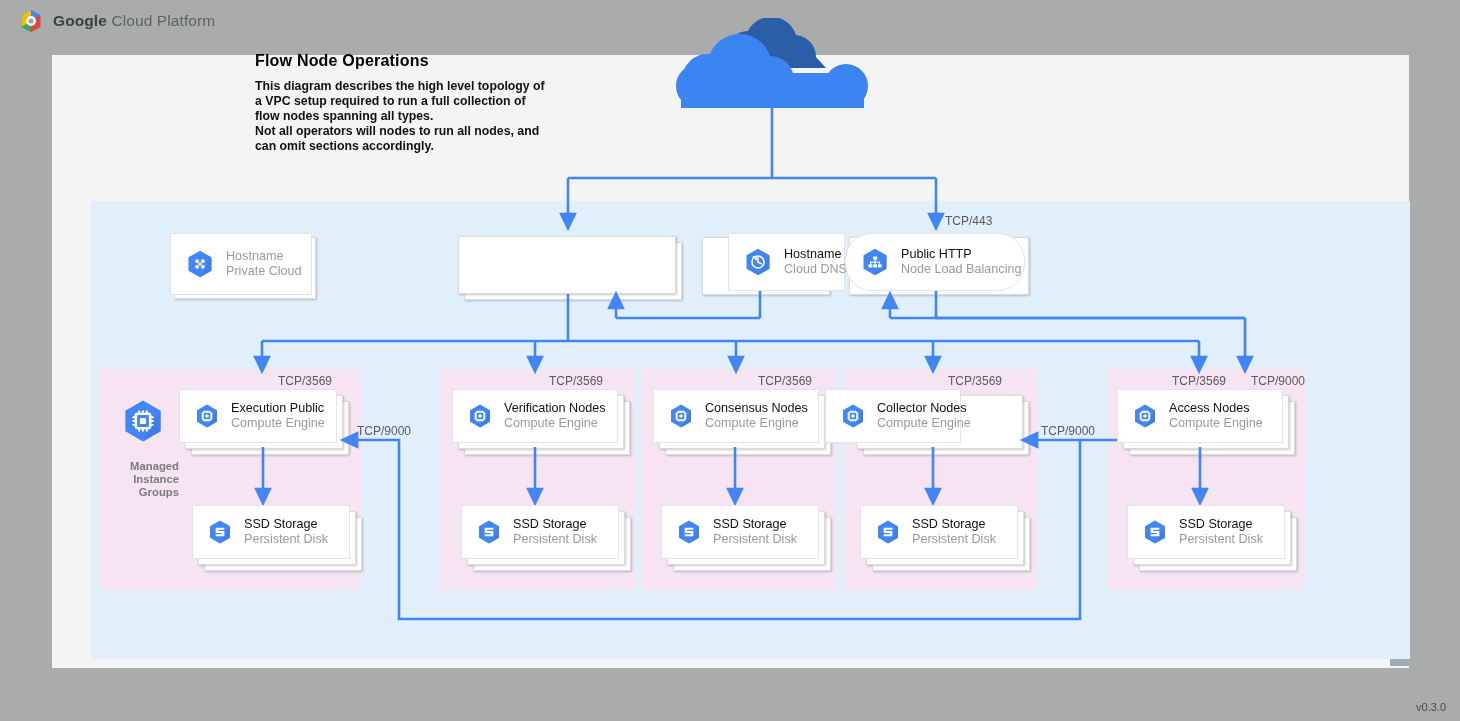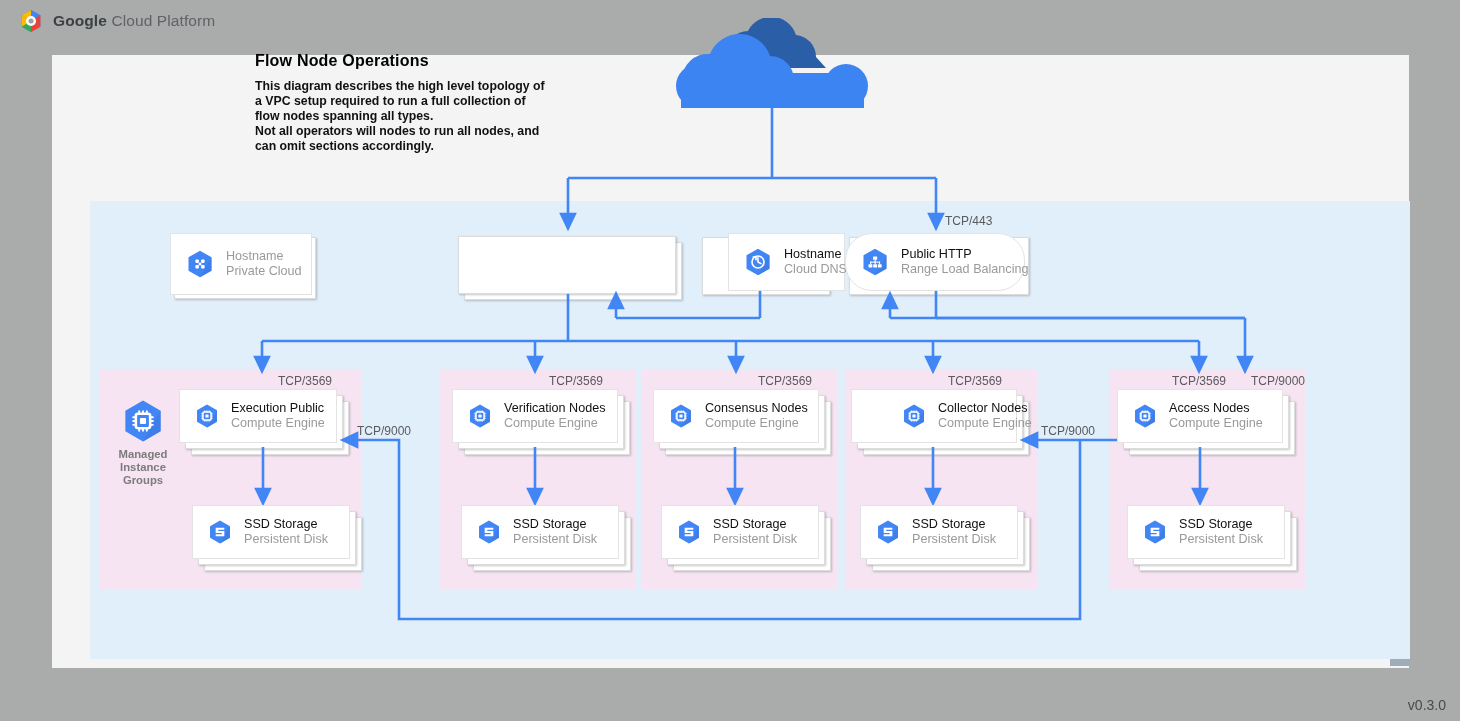--- a/index.html
+++ b/index.html
@@ -44,27 +44,27 @@
   
   .stack{position:absolute;z-index:3;}
   .stack i{position:absolute;display:block;background:#fff;border:1px solid #dcdcdc;
            box-shadow:1px 1px 2px rgba(0,0,0,.22);box-sizing:border-box;}
 
   
   .plabel{position:absolute;font-size:12px;color:#5a5a5a;white-space:nowrap;z-index:6;}
 
   
   .mig{position:absolute;z-index:6;text-align:center;width:72px;}
-  .mig .cap{margin-top:4px;font-size:11.3px;line-height:13px;color:#7c7c7c;font-weight:bold;}
+  .mig .cap{margin-top:16px;font-size:11.3px;line-height:13px;color:#7c7c7c;font-weight:bold;text-align:right;}
 
   
   svg.ovl{position:absolute;left:0;top:0;width:1460px;height:721px;pointer-events:none;z-index:4;}
 
   
-  .version{position:absolute;right:14px;bottom:8px;font-size:14px;color:#4a4a4a;}
+  .version{position:absolute;right:14px;bottom:8px;font-size:11px;color:#4a4a4a;}
 </style>
 </head>
 <body>
 
 <div id="stage">
 
   <div class="brand">
     <svg class="brand-logo" viewBox="0 0 32 32">
       <path d="M16 2.5 L27.5 9 L27.5 23 L16 29.5 L4.5 23 L4.5 9 Z" fill="#4285f4"></path>
       <path d="M16 2.5 L27.5 9 L16 16 Z" fill="#4285f4"></path>
@@ -207,21 +207,21 @@
         <rect x="21.4" y="20.6" width="4.6" height="4" rx=".7"></rect>
         <rect x="17.5" y="15.2" width="1.3" height="3"></rect>
         <rect x="12.2" y="17.5" width="11.8" height="1.3"></rect>
         <rect x="12.2" y="17.5" width="1.3" height="3.2"></rect>
         <rect x="22.8" y="17.5" width="1.3" height="3.2"></rect>
         <rect x="17.5" y="17.5" width="1.3" height="3.2"></rect>
       </g>
     </svg>
     <div class="txt">
       <span class="t1">Public HTTP</span>
-      <span class="t2">Range Load Balancing</span>
+      <span class="t2">Node Load Balancing</span>
     </div>
   </div>
 
   <div class="plabel" style="left:945px;top:214px;">TCP/443</div>
 
   <div class="mig" style="left:107px;top:398px;">
     <svg width="46" height="46" viewBox="0 0 36 36" style="display:block;margin:0 auto;">
       <path d="M18 2 L31.8 10 L31.8 26 L18 34 L4.2 26 L4.2 10 Z" fill="#4285f4"></path>
       <path d="M18 34 L31.8 26 L31.8 10 Z" fill="#3a78e0" opacity=".55"></path>
       <rect x="12.4" y="12.4" width="11.2" height="11.2" rx="1.6" fill="none" stroke="#fff" stroke-width="2"></rect>
@@ -342,21 +342,21 @@
       <span class="t1">Consensus Nodes</span>
       <span class="t2">Compute Engine</span>
     </div>
   </div>
   <div class="plabel" style="left:758px;top:374px;">TCP/3569</div>
 
   <div class="stack" style="left:851px;top:389px;width:186px;height:72px;">
     <i style="left:12px;top:12px;width:166px;height:54px;"></i>
     <i style="left:6px;top:6px;width:166px;height:54px;"></i>
   </div>
-  <div class="card" style="left:851px;top:389px;width:166px;height:54px;padding-left:35px;">
+  <div class="card" style="left:825px;top:389px;width:136px;height:54px;">
     <svg class="ico" width="26" height="26" viewBox="0 0 36 36">
       <path d="M18 2 L31.8 10 L31.8 26 L18 34 L4.2 26 L4.2 10 Z" fill="#4285f4"></path>
         <path d="M18 34 L31.8 26 L31.8 10 Z" fill="#3a78e0" opacity=".55"></path>
       <rect x="12.4" y="12.4" width="11.2" height="11.2" rx="1.6" fill="none" stroke="#fff" stroke-width="2"></rect>
         <rect x="15.8" y="15.8" width="4.4" height="4.4" rx=".8" fill="#fff"></rect>
       <g stroke="#fff" stroke-width="1.4" stroke-linecap="round">
           <path d="M15 10.6 L15 12.4"></path>
           <path d="M18 10.6 L18 12.4"></path>
           <path d="M21 10.6 L21 12.4"></path>
           <path d="M15 23.6 L15 25.4"></path>

